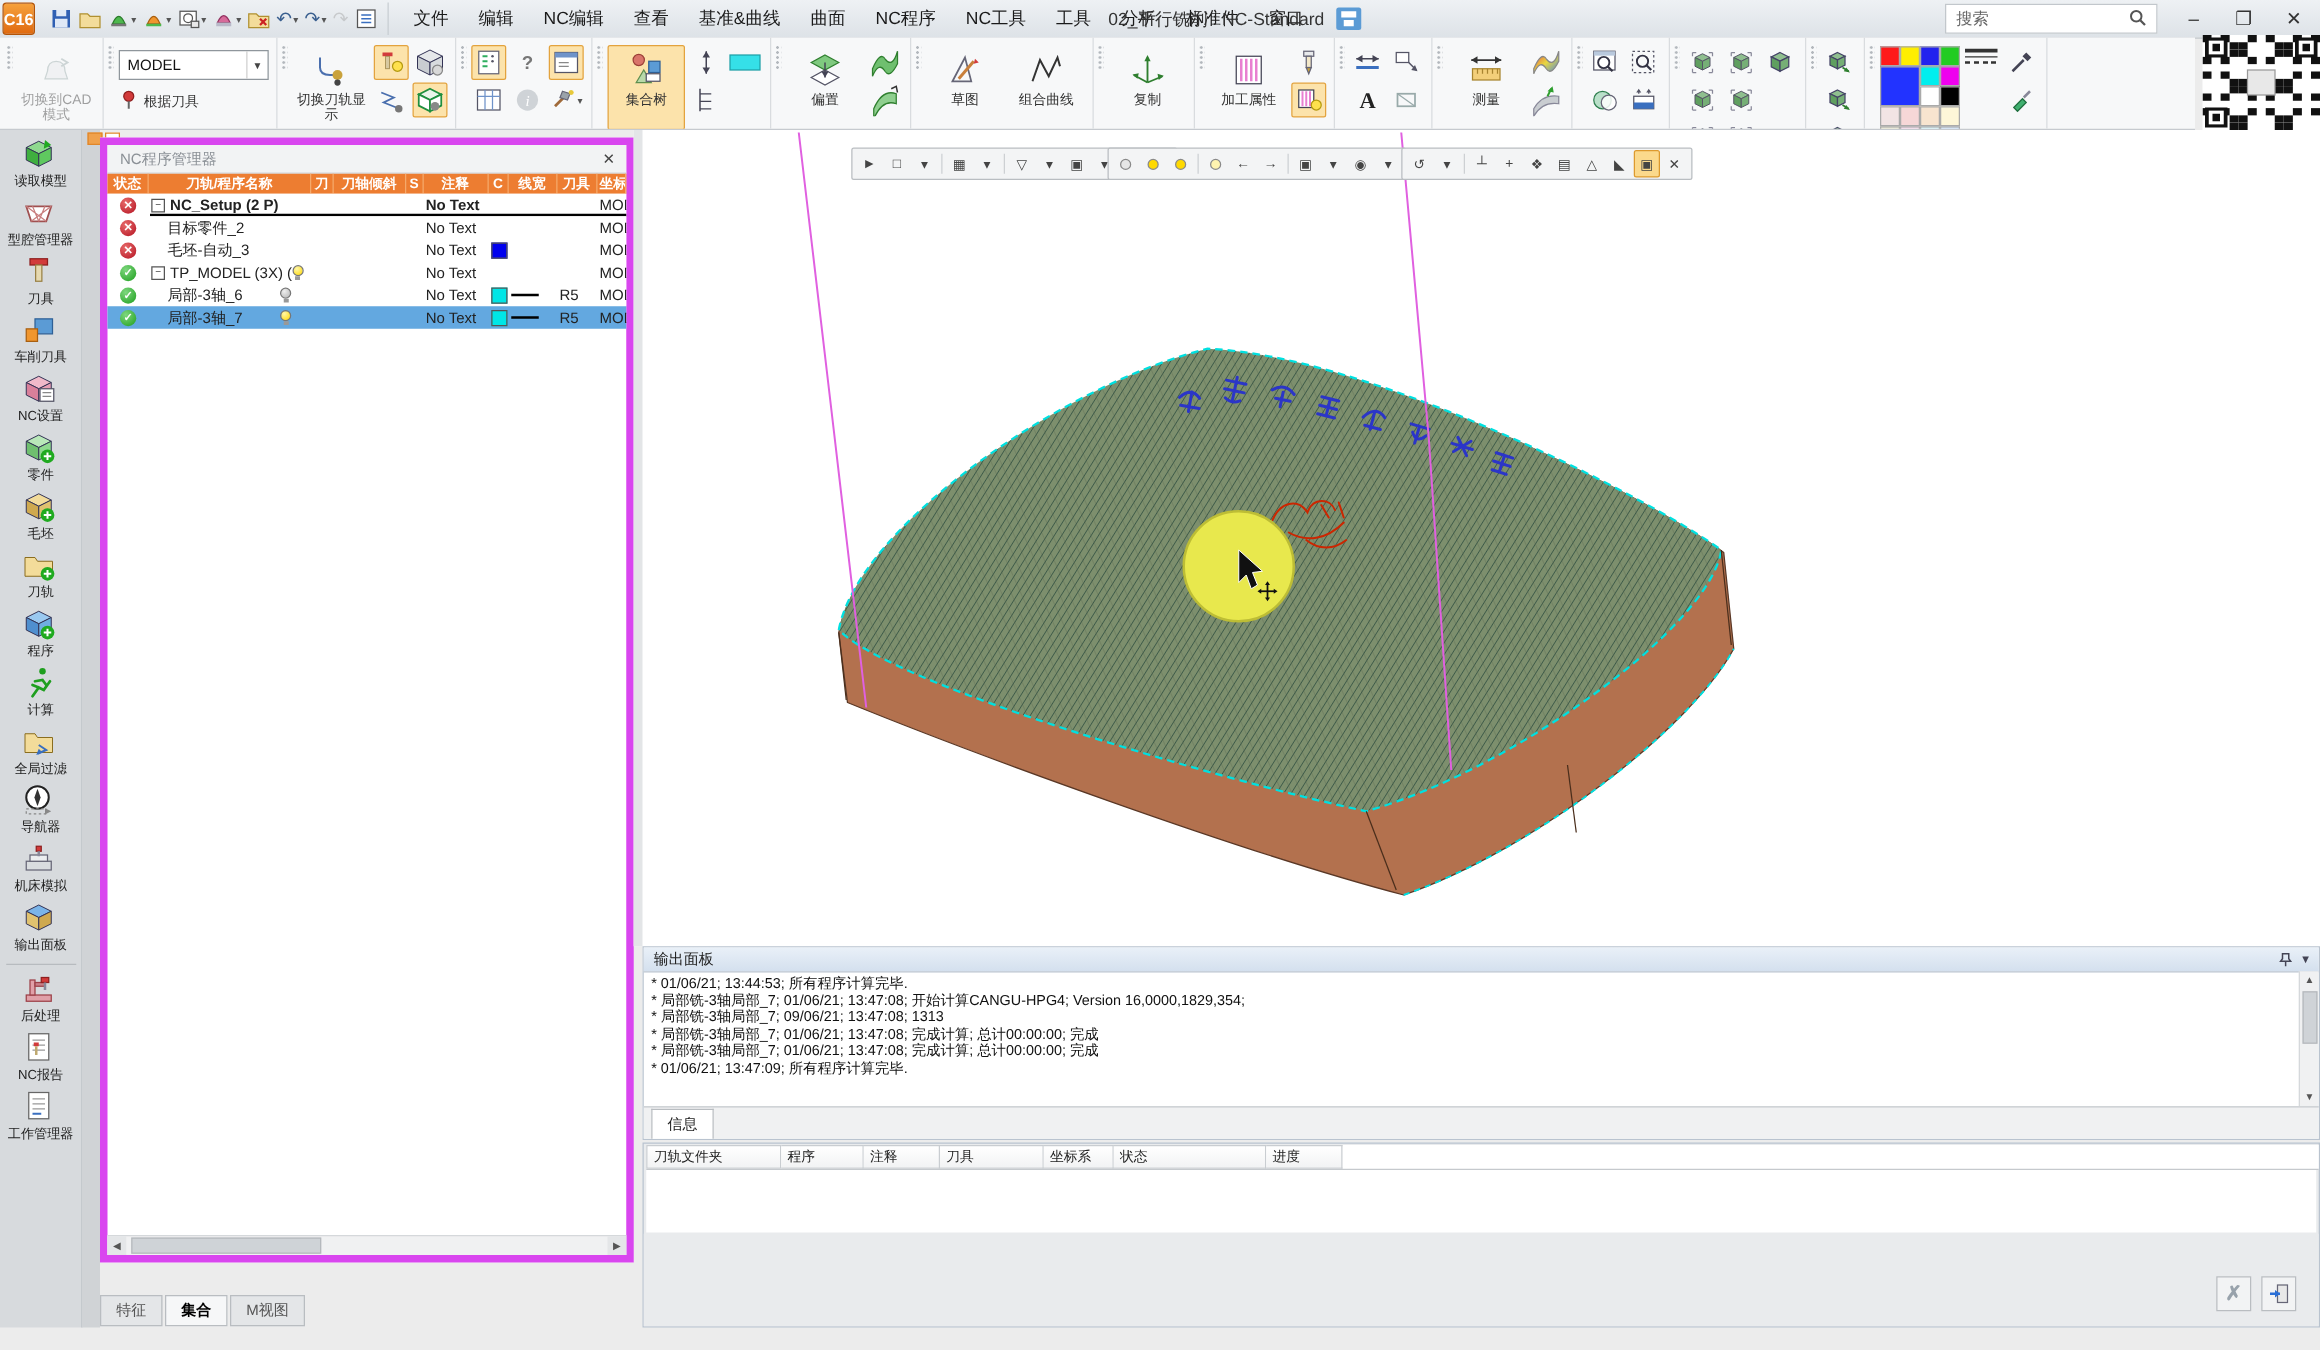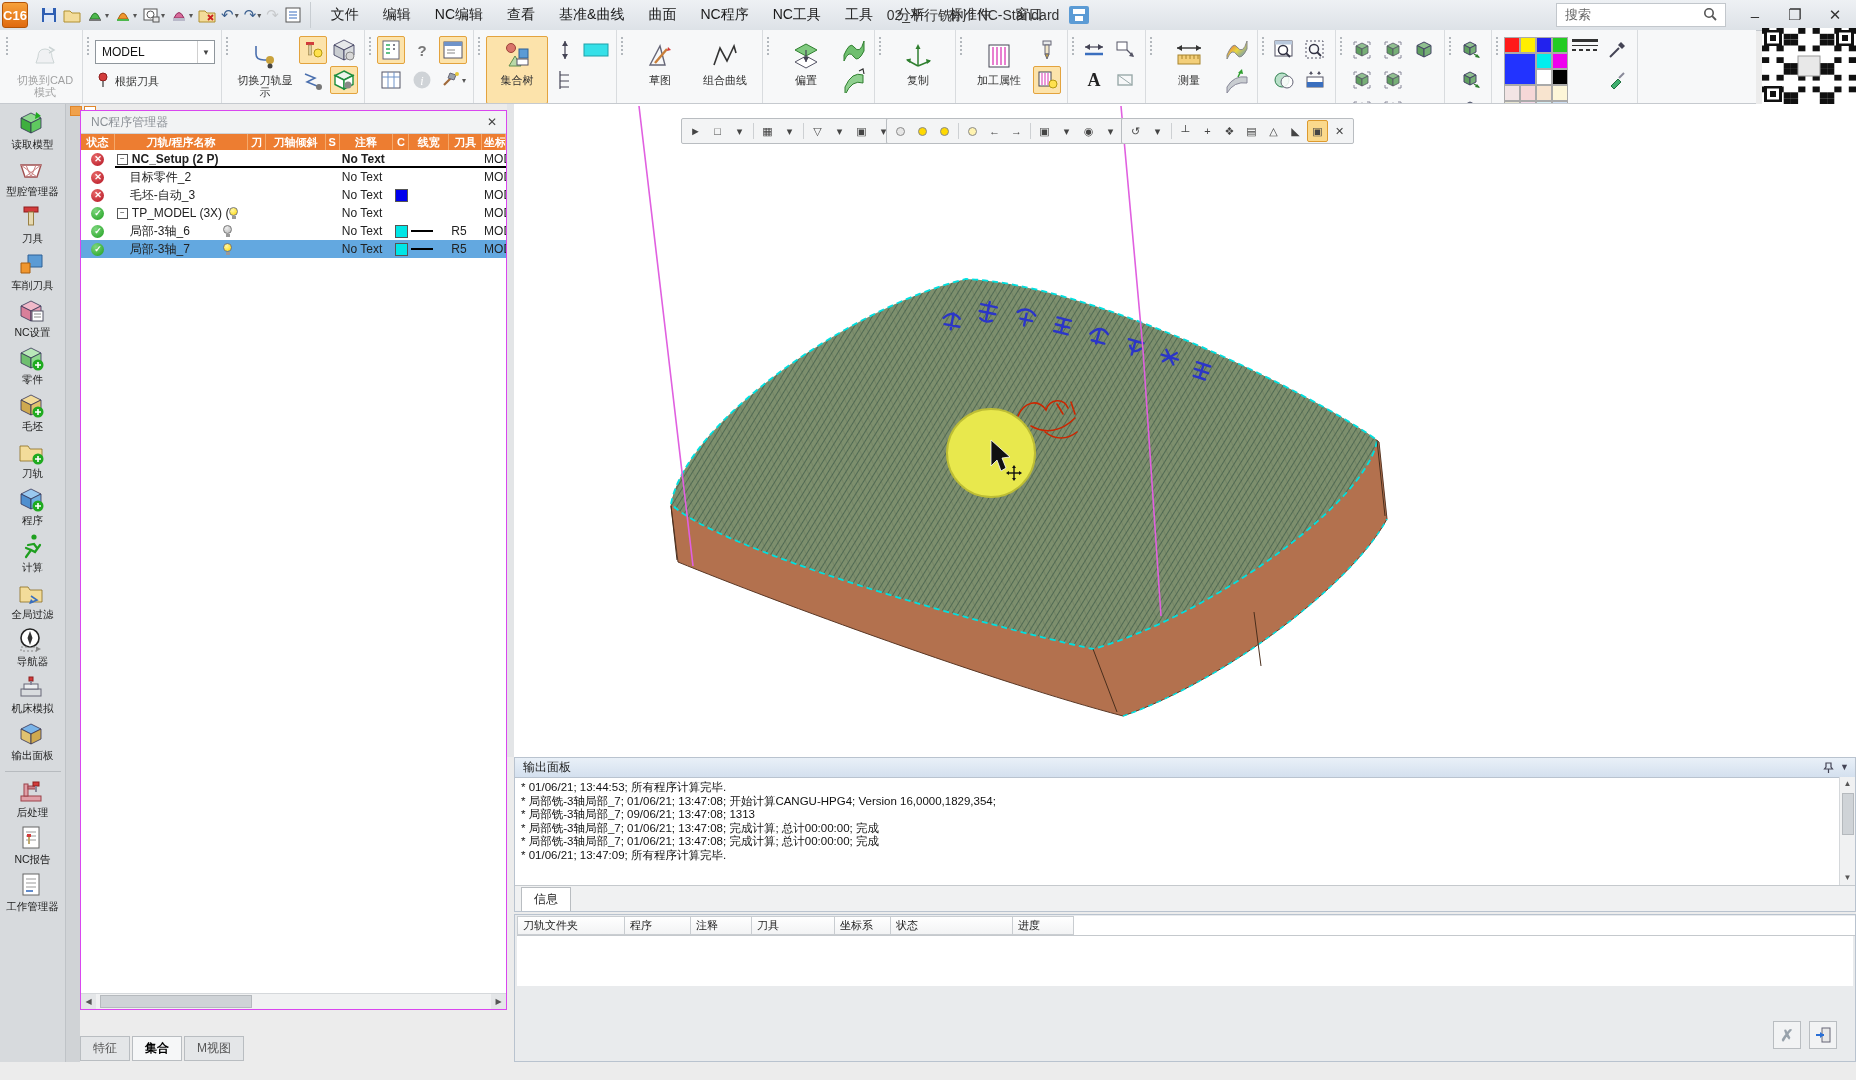--- a/index.html
+++ b/index.html
@@ -56,21 +56,21 @@
            display:flex;flex-direction:column;align-items:center;padding-top:6px;box-sizing:border-box;}
   .sbitem{width:64px;display:flex;flex-direction:column;align-items:center;margin-bottom:5px;}
   .sbitem .sic{width:30px;height:28px;}
   .sbitem .slab{font-size:10.5px;color:#222;white-space:nowrap;margin-top:0px;}
   .sbsep{width:56px;height:1px;background:#b7bbbf;margin:3px 0 6px;}
   
   .dockstrip{position:absolute;left:66px;top:104px;width:14px;bottom:18px;background:#d0d3d6;}
   .dockmini{position:absolute;left:70px;top:106px;display:flex;gap:2px;}
   .dockmini i{width:10px;height:8px;background:#fff;border:1px solid #e0862a;display:block;}
   .dockmini i.f{background:#f0a14c;}
-  .treepanel{position:absolute;left:80px;top:110px;width:427px;height:900px;background:#fff;border:1px solid #d946ef;box-sizing:border-box;}
+  .treepanel{position:absolute;left:80px;top:110px;width:427px;height:900px;background:#fff;border:6px solid #d946ef;box-sizing:border-box;}
   .tp-title{height:22px;background:#f2f3f4;border-bottom:1px solid #cfd3d7;display:flex;align-items:center;
             font-size:12px;color:#8b9096;padding-left:10px;}
   .tp-close{margin-left:auto;margin-right:6px;color:#444;font-size:12px;width:16px;text-align:center;}
   .tp-head{display:flex;background:#ed7d31;color:#fff;font-size:11px;font-weight:bold;height:16px;align-items:center;}
   .tp-head .hc{box-sizing:border-box;border-right:1px solid #f5a96b;padding:0 2px;text-align:center;white-space:nowrap;overflow:hidden;height:16px;line-height:16px;}
   .trow{display:flex;height:18px;align-items:center;font-size:12px;position:relative;background:#fff;}
   .trow.sel{background:#63a8e0;}
   .trow .tc{box-sizing:border-box;padding:0 2px;white-space:nowrap;overflow:hidden;height:18px;display:flex;align-items:center;}
   .trow.b1::after{content:"";position:absolute;left:34px;right:0;bottom:0;height:2px;background:#000;}
   .stat{width:13px;height:13px;border-radius:50%;color:#fff;font-size:9px;font-weight:bold;display:flex;align-items:center;justify-content:center;margin:0 auto;}
@@ -385,64 +385,64 @@
               <rect x="1" y="1" width="24" height="12" fill="#35e0e8" stroke="#1fa0a8"></rect>
             </svg>
           </div>
         </div>
       </div>
       <div class="rgroup">
         <div class="vcol">
           <div class="bigbtn">
             <span class="bic">
               <svg width="30" height="30" viewBox="0 0 30 30">
+                <polygon points="15,3 26,9 15,15 4,9" fill="#7fc97f" stroke="#2f7f2f"></polygon>
+                <polygon points="15,15 26,21 15,27 4,21" fill="#fff" stroke="#556"></polygon>
+                <line x1="15" y1="9" x2="15" y2="21" stroke="#445" stroke-width="1.2"></line>
+                <polygon points="15,21 12,16 18,16" fill="#445"></polygon>
+              </svg>
+            </span>
+            <span>偏置</span>
+          </div>
+        </div>
+        <div class="vcol">
+          <div class="sbtn">
+            <svg width="26" height="26" viewBox="0 0 26 26">
+              <path d="M3,18 q6,-14 10,-8 q6,8 10,-6 l0,10 q-6,12 -10,6 q-5,-8 -10,4 Z" fill="#6fbf6f" stroke="#2f7f2f"></path>
+            </svg>
+          </div>
+          <div class="sbtn">
+            <svg width="26" height="26" viewBox="0 0 26 26">
+              <path d="M4,20 q7,-16 18,-12 l0,8 q-11,-4 -18,12 Z" fill="#8fcf8f" stroke="#2f7f2f"></path>
+              <path d="M18,4 l4,-2 1,5" fill="none" stroke="#333" stroke-width="1.2"></path>
+            </svg>
+          </div>
+        </div>
+      </div>
+      <div class="rgroup">
+        <div class="vcol">
+          <div class="bigbtn">
+            <span class="bic">
+              <svg width="30" height="30" viewBox="0 0 30 30">
                 <path d="M5,24 L15,5 L20,24 Z" fill="none" stroke="#667" stroke-width="1.4"></path>
                 <line x1="10" y1="22" x2="22" y2="8" stroke="#c97f3a" stroke-width="2.4"></line>
                 <polygon points="23,6 26,9 22,10" fill="#d23b3b"></polygon>
               </svg>
             </span>
             <span>草图</span>
           </div>
         </div>
         <div class="vcol">
           <div class="bigbtn">
             <span class="bic">
               <svg width="30" height="30" viewBox="0 0 30 30">
                 <path d="M4,24 L10,7 L17,20 L24,5 L26,12" fill="none" stroke="#333" stroke-width="1.6"></path>
               </svg>
             </span>
             <span>组合曲线</span>
-          </div>
-        </div>
-      </div>
-      <div class="rgroup">
-        <div class="vcol">
-          <div class="bigbtn">
-            <span class="bic">
-              <svg width="30" height="30" viewBox="0 0 30 30">
-                <polygon points="15,3 26,9 15,15 4,9" fill="#7fc97f" stroke="#2f7f2f"></polygon>
-                <polygon points="15,15 26,21 15,27 4,21" fill="#fff" stroke="#556"></polygon>
-                <line x1="15" y1="9" x2="15" y2="21" stroke="#445" stroke-width="1.2"></line>
-                <polygon points="15,21 12,16 18,16" fill="#445"></polygon>
-              </svg>
-            </span>
-            <span>偏置</span>
-          </div>
-        </div>
-        <div class="vcol">
-          <div class="sbtn">
-            <svg width="26" height="26" viewBox="0 0 26 26">
-              <path d="M3,18 q6,-14 10,-8 q6,8 10,-6 l0,10 q-6,12 -10,6 q-5,-8 -10,4 Z" fill="#6fbf6f" stroke="#2f7f2f"></path>
-            </svg>
-          </div>
-          <div class="sbtn">
-            <svg width="26" height="26" viewBox="0 0 26 26">
-              <path d="M4,20 q7,-16 18,-12 l0,8 q-11,-4 -18,12 Z" fill="#8fcf8f" stroke="#2f7f2f"></path>
-              <path d="M18,4 l4,-2 1,5" fill="none" stroke="#333" stroke-width="1.2"></path>
-            </svg>
           </div>
         </div>
       </div>
       <div class="rgroup">
         <div class="vcol">
           <div class="bigbtn">
             <span class="bic">
               <svg width="30" height="30" viewBox="0 0 30 30">
                 <line x1="15" y1="25" x2="15" y2="5" stroke="#2f7f2f" stroke-width="1.5"></line>
                 <line x1="15" y1="25" x2="27" y2="20" stroke="#2f7f2f" stroke-width="1.5"></line>

